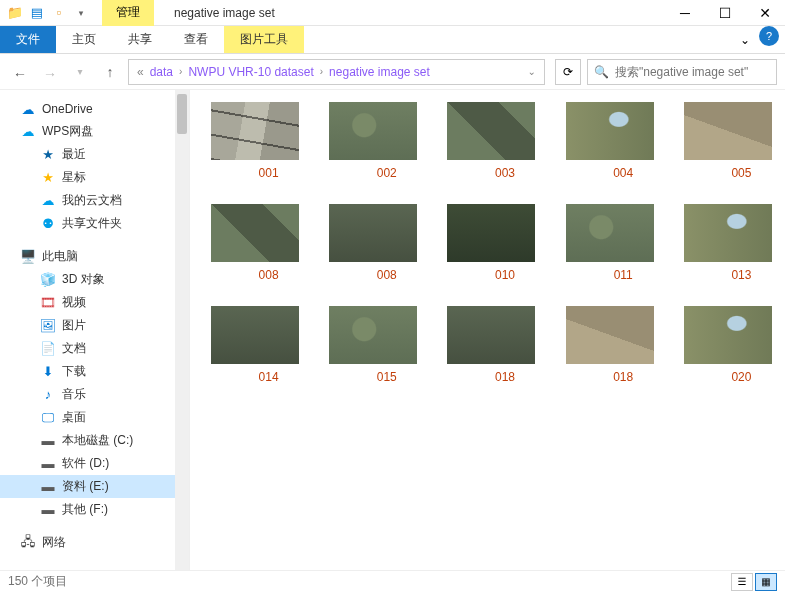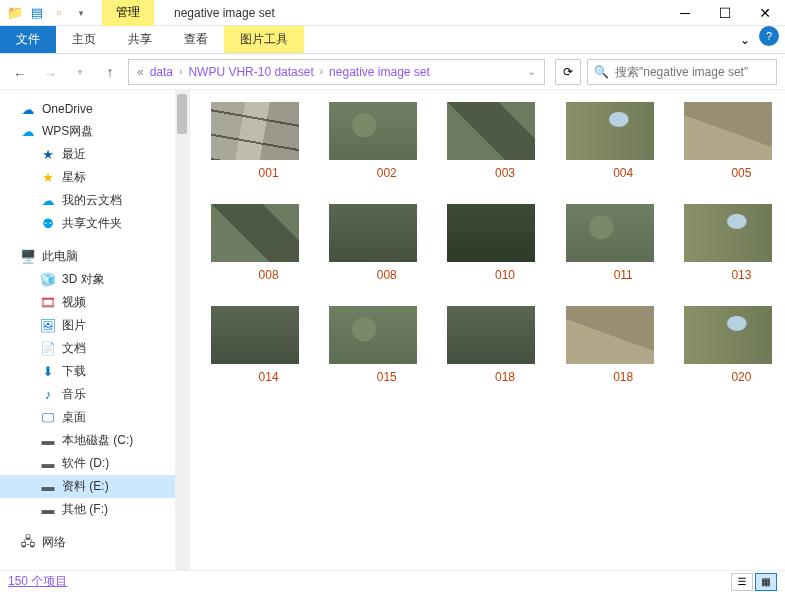--- a/index.html
+++ b/index.html
@@ -61,21 +61,21 @@
 .aerial.v2 { background: radial-gradient(circle at 40% 40%,#7a8a68 0 18%,transparent 20%), linear-gradient(0deg,#5e6e55,#6f7f62); }
 .aerial.v3 { background: linear-gradient(45deg,#6c7c60 0 40%,#4e5a46 40% 75%,#6c7c60 75% 100%); }
 .aerial.v4 { background: radial-gradient(ellipse at 60% 30%,#b6d1e0 0 12%,transparent 14%), linear-gradient(90deg,#8a9168,#707a57); }
 .aerial.v5 { background: linear-gradient(20deg,#b2a688 0 50%,#998e73 50% 100%); }
 .aerial.v6 { background: repeating-linear-gradient(70deg,#999a8c 0 8px,#b3b3a4 8px 40px); }
 .aerial.v7 { background: linear-gradient(0deg,#465040,#5a6652); }
 .aerial.v8 { background: linear-gradient(0deg,#2e3a2a,#3e4c36); }
 
 
 .status { height: 22px; border-top: 1px solid #eee; display: flex; align-items: center; padding: 0 8px; }
-.status-text { flex: 1; color: #8b5cf6; text-decoration: underline; }
+.status-text { flex: 1; color: #737373; }
 .view-toggle { display: flex; gap: 2px; }
 .view-btn { width: 22px; height: 18px; border: 1px solid #ccc; display:flex; align-items:center; justify-content:center; font-size:10px; }
 .view-btn.active { background: #cce8ff; border-color:#1979ca; }
 </style>
 </head>
 <body>
 
 <div class="titlebar">
   <div class="titlebar-left">
     <span class="qat-icon">📁</span>

